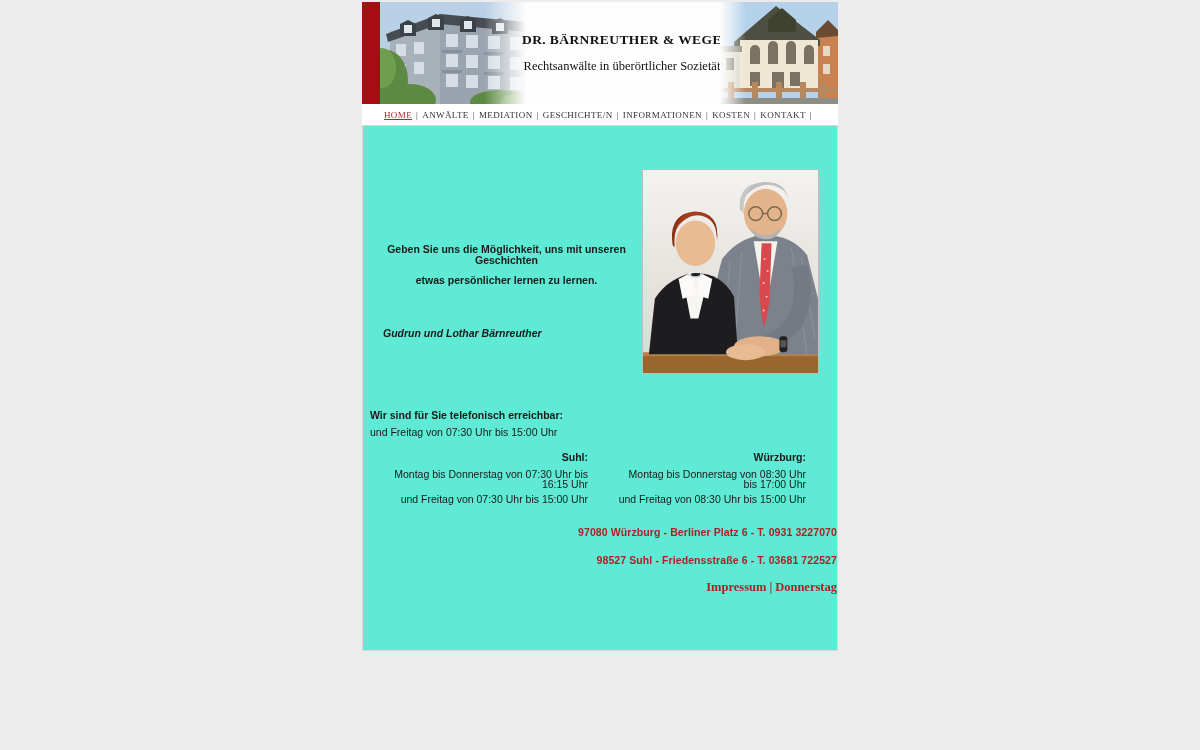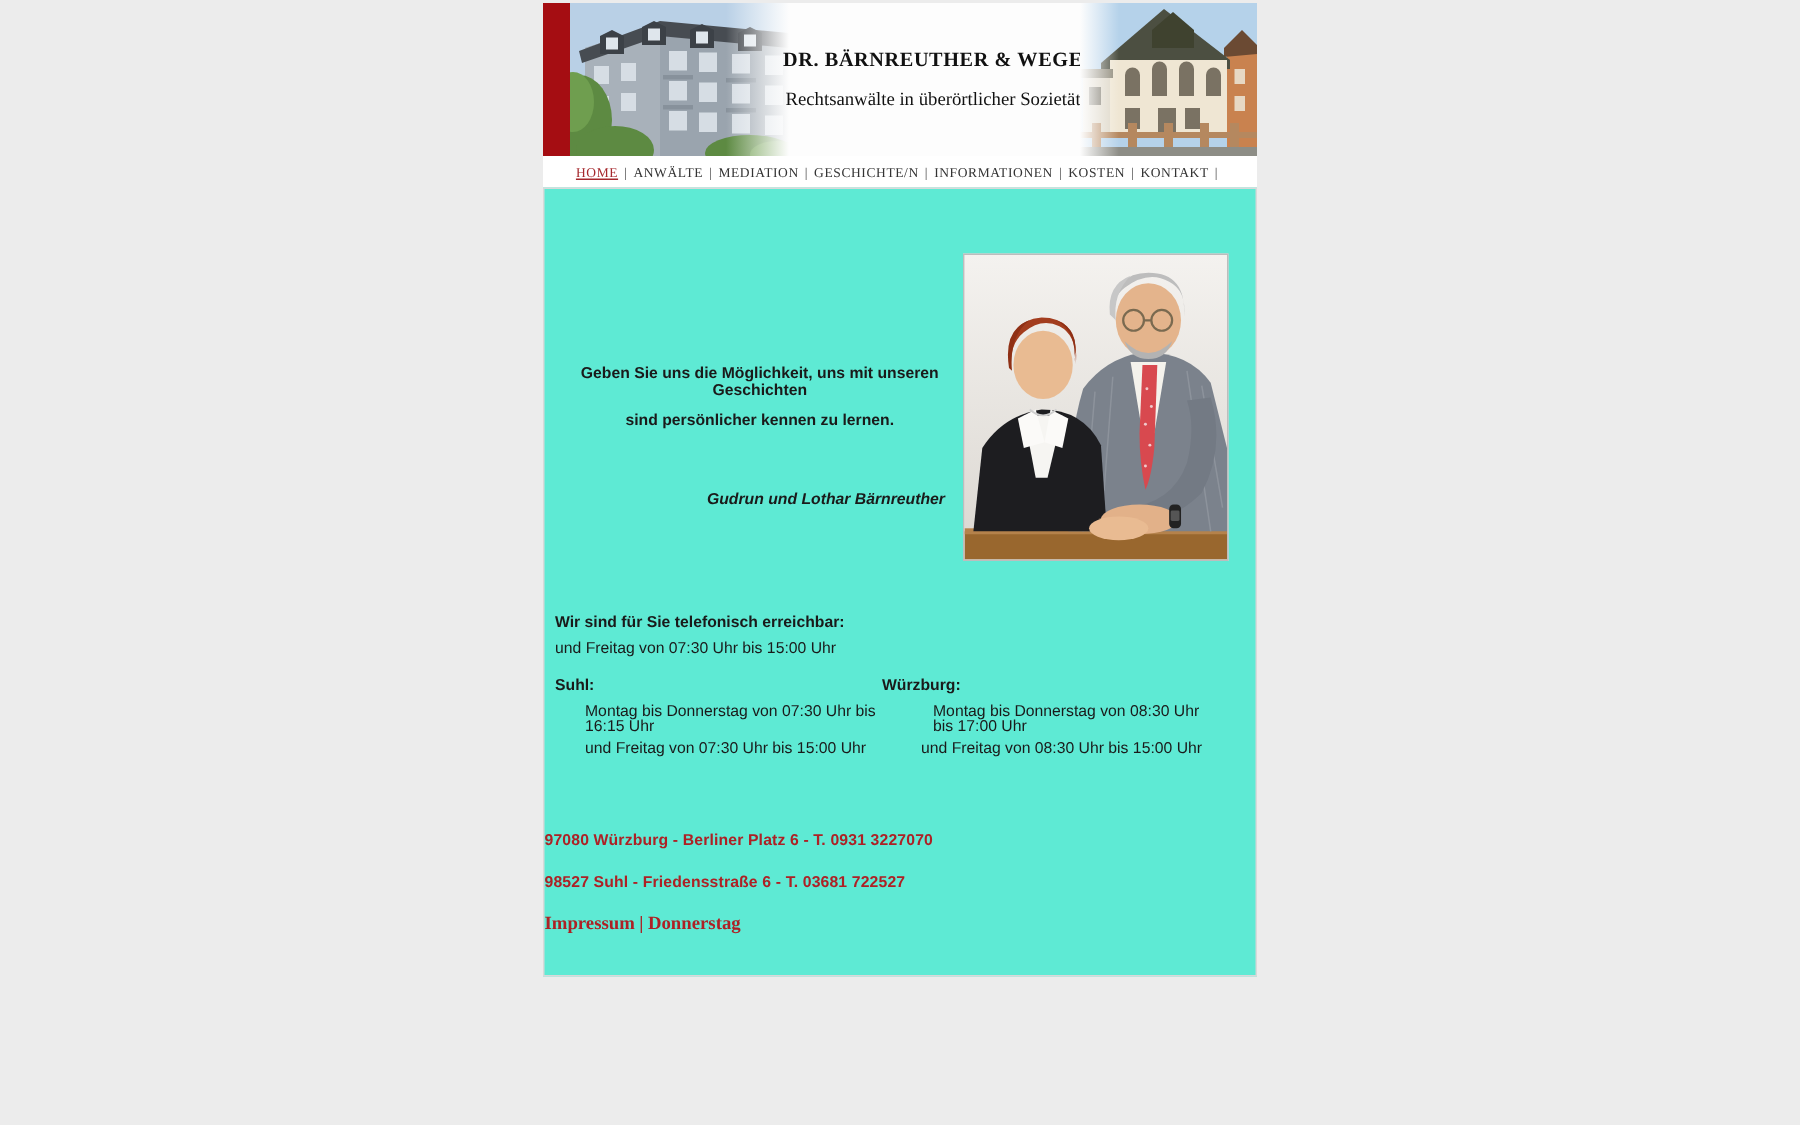--- a/index.html
+++ b/index.html
@@ -58,46 +58,46 @@
     background:#5eead4;
     border:1px solid #d9d9d9;
     min-height:526px;
     overflow:hidden;
   }
   .intro-row{display:flex;}
   .intro-text{flex:1;padding:118px 12px 0 20px;font-size:10.5px;font-weight:bold;}
   .intro-text .l{text-align:center;line-height:1;}
   .intro-text .l + .l{margin-top:10px;}
   .intro-text .signature{
-    text-align:right;font-style:italic;margin-top:41px;padding-right:0;
+    text-align:left;font-style:italic;margin-top:41px;padding-right:0;
     white-space:nowrap;
   }
   .portrait{
     width:177px;height:205px;
     margin:43px 18px 0 0;
     border:1px solid #bdbdbd;
     background:#eceae7;
     flex:none;
   }
   .portrait svg{display:block;width:100%;height:100%;}
   
   .hours{padding-left:7px;font-size:10.5px;line-height:10.5px;}
   .phone-block{margin-top:36px;}
   .phone-block .hd{font-weight:bold;margin-bottom:6px;}
   .phone-block .ln{margin-top:4px;}
   .vorort-hd{font-weight:bold;margin-top:30px;}
   .loc-row{display:flex;margin-top:15px;}
-  .loc-col{width:218px;}
+  .loc-col{width:218px;text-align:right;}
   .loc-col .hd{font-weight:bold;margin-bottom:6px;}
   .loc-col .ln{margin-top:4px;margin-left:20px;}
   .loc-col.wuerzburg .hd{padding-left:0;}
   .loc-col.wuerzburg .ln1{padding-left:14px;}
   .loc-col.wuerzburg .ln2{padding-left:6px;}
   
-  .footer{margin-top:50px;text-align:left;padding-bottom:10px;}
+  .footer{margin-top:22px;text-align:right;padding-bottom:10px;}
   .footer .addr{
     font-size:10.5px;font-weight:bold;color:var(--footer-red);
     margin-top:16px;letter-spacing:.1px;
   }
   .footer .addr:first-child{margin-top:0;}
   .footer .legal{
     margin-top:14px;
     font-family:"Liberation Serif", serif;
     font-size:12.5px;font-weight:bold;color:var(--footer-red);
   }
@@ -247,21 +247,21 @@
       <span class="nav-sep">|</span>
       <a href="#" class="">KONTAKT</a>
       <span class="nav-sep">|</span>
     </nav>
 
   <div class="content-box">
 
     <div class="intro-row">
       <div class="intro-text">
         <div class="l">Geben Sie uns die Möglichkeit, uns mit unseren Geschichten</div>
-        <div class="l">sind persönlicher kennen zu lernen.</div>
+        <div class="l">etwas persönlicher lernen zu lernen.</div>
         <div class="signature">Gudrun und Lothar Bärnreuther</div>
       </div>
 
       <div class="portrait">
         <svg viewBox="0 0 177 205" preserveAspectRatio="none">
           <defs>
             <linearGradient id="pbg" x1="0" y1="0" x2="0" y2="1">
               <stop offset="0" stop-color="#f4f2ef"></stop>
               <stop offset="1" stop-color="#dbd7d1"></stop>
             </linearGradient>

